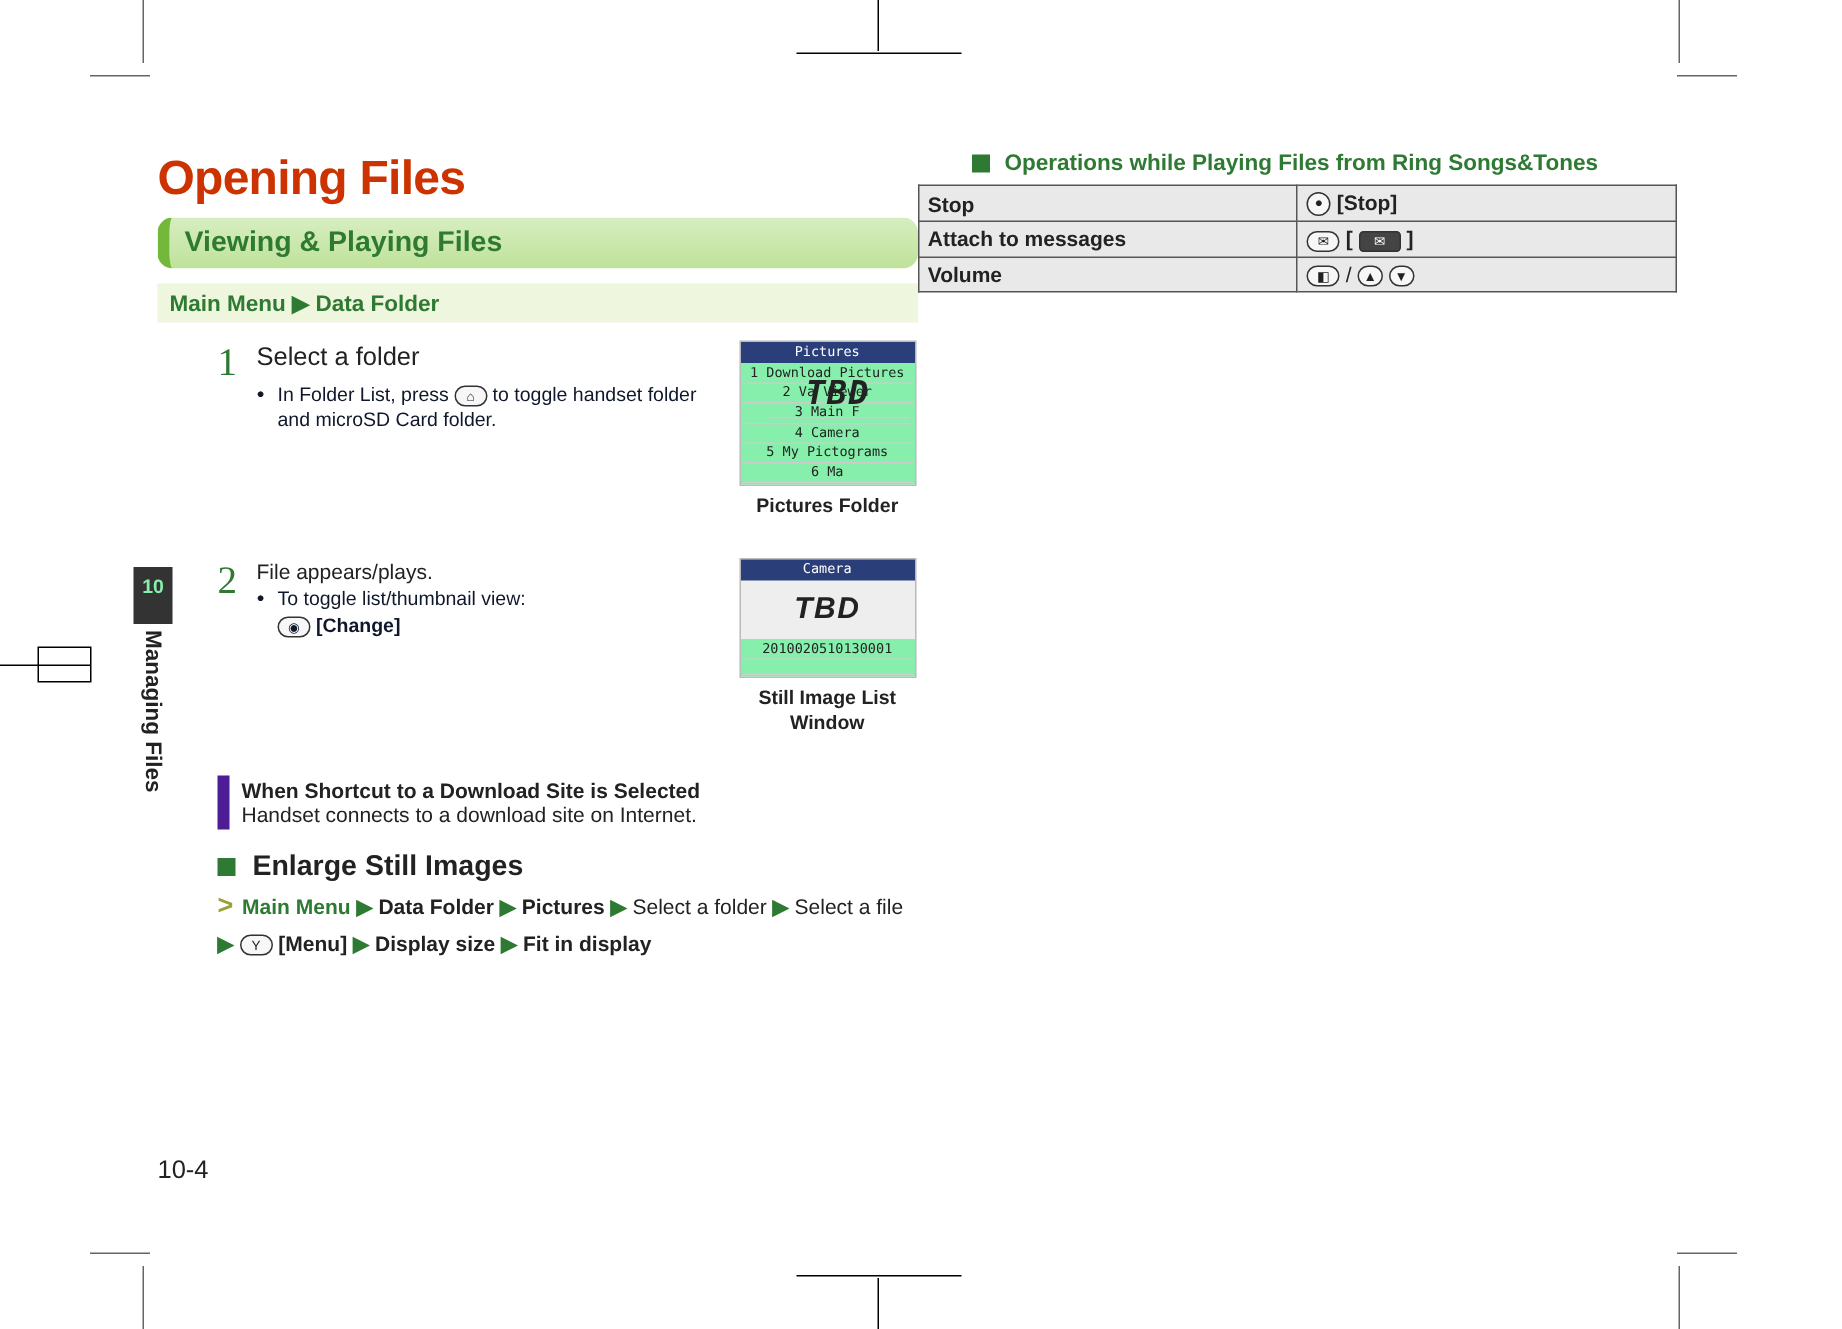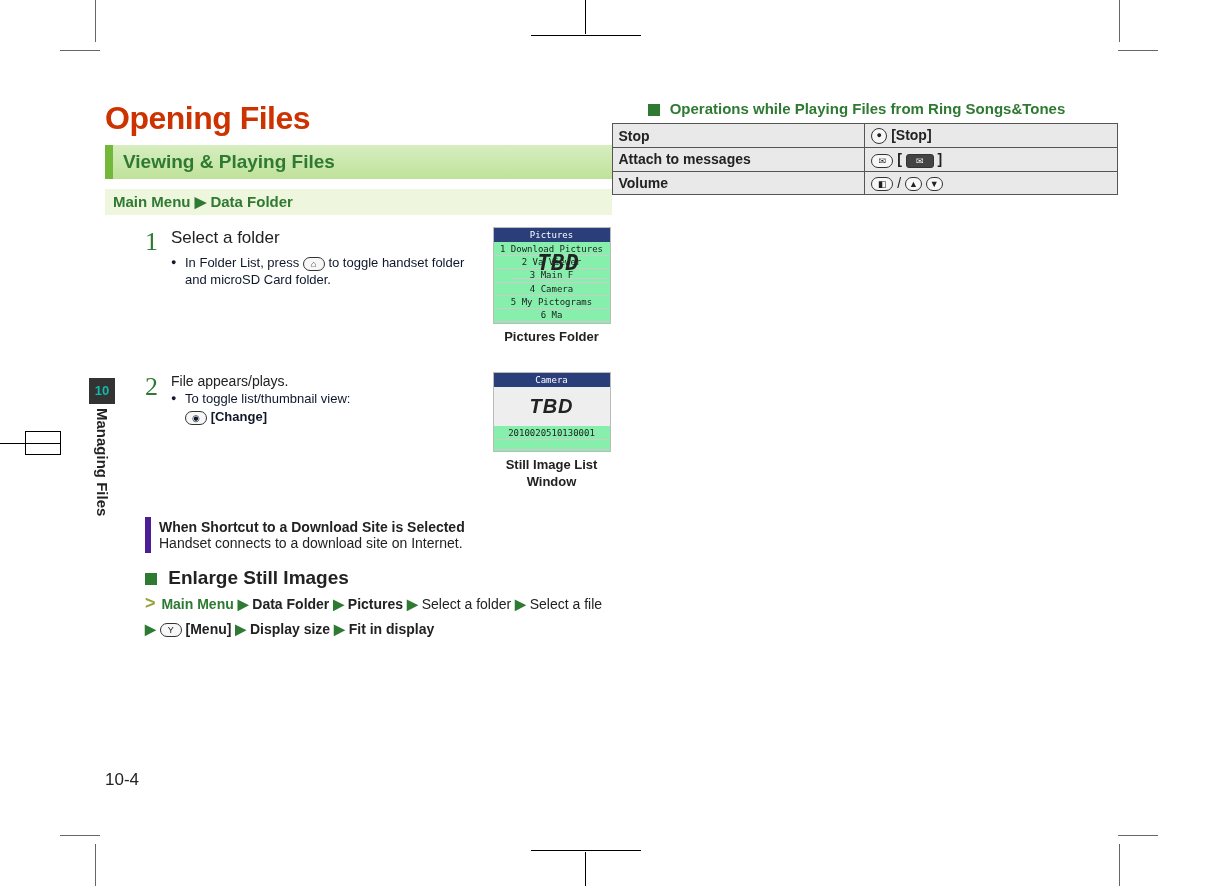--- a/index.html
+++ b/index.html
@@ -39,36 +39,37 @@
   .col { flex: 1; position: relative; }
 
   
   .sidetab {
     position: absolute;
     left: -16px; top: 278px;
     width: 26px;
     display: flex; flex-direction: column; align-items: center;
   }
   .sidetab .chnum {
-    background: #333; color: #14b8a6;
-    width: 26px; height: 26px; line-height: 26px;
+    background: #333; color: #86efac;
+    width: 26px; height: 38px; line-height: 26px;
     text-align: center; font-weight: bold; font-size: 13px;
   }
   .sidetab .chtitle {
     margin-top: 4px;
     writing-mode: vertical-rl;
     font-weight: bold; font-size: 15px;
   }
 
   h1.title { color: #cc3300; font-size: 32px; font-weight: 800; margin-bottom: 8px; letter-spacing: -0.5px; }
   .section-bar {
     background: linear-gradient(#d7eec0, #bfe29a);
     border-left: 8px solid #74b83b;
     padding: 6px 10px; font-size: 19px; font-weight: bold; color: #2e7a33;
     margin-bottom: 10px;
+    border-radius: 10px;
   }
   .breadcrumb {
     background: #eef6dd;
     padding: 4px 8px; font-size: 15px; font-weight: bold; color: #2e7a33;
     margin-bottom: 12px;
   }
   .arrow-tri { color: #2e7a33; font-weight: bold; }
 
   .steps { margin-left: 40px; position: relative; }
   .step { display: flex; align-items: flex-start; margin-bottom: 16px; }
@@ -100,21 +101,21 @@
   .shot .bar { background: #2a3f7a; color: #fff; font-size: 9px; padding: 1px 2px; font-family: monospace; }
   .shot .items { font-family: monospace; font-size: 9px; background: #86efac; text-align: center; padding: 1px; }
   .shot .items div { border-bottom: 1px solid #ccc; padding: 0 1px; white-space: nowrap; overflow: hidden; }
   .shot .tbd { font-size: 20px; font-weight: 900; letter-spacing: 1px; padding: 6px 0; font-style: italic; }
   .caption { font-size: 13px; font-weight: bold; text-align: center; margin-bottom: 10px; }
   .shot-wrap { float: right; width: 120px; margin-left: 8px; }
 
   .step1-wrap::after, .step2-wrap::after { content: ""; display: table; clear: both; }
 
   .note-box {
-    border-left: 6px solid #4c1d95;
+    border-left: 8px solid #4c1d95;
     padding: 2px 8px; margin: 14px 0 14px 40px;
     font-size: 14px;
   }
   .note-box .nt { font-weight: bold; }
 
   .sq { display: inline-block; width: 12px; height: 12px; background: #2e7a33; margin-right: 6px; vertical-align: middle; }
   .enlarge-head { font-weight: bold; font-size: 19px; margin-left: 40px; }
   .pathline { font-size: 14px; margin-left: 40px; line-height: 1.6; }
   .pathline .lead { color: #9aa13a; font-weight: bold; font-size: 18px; margin-right: 2px; }
   .green { color: #2e7a33; font-weight: bold; }

